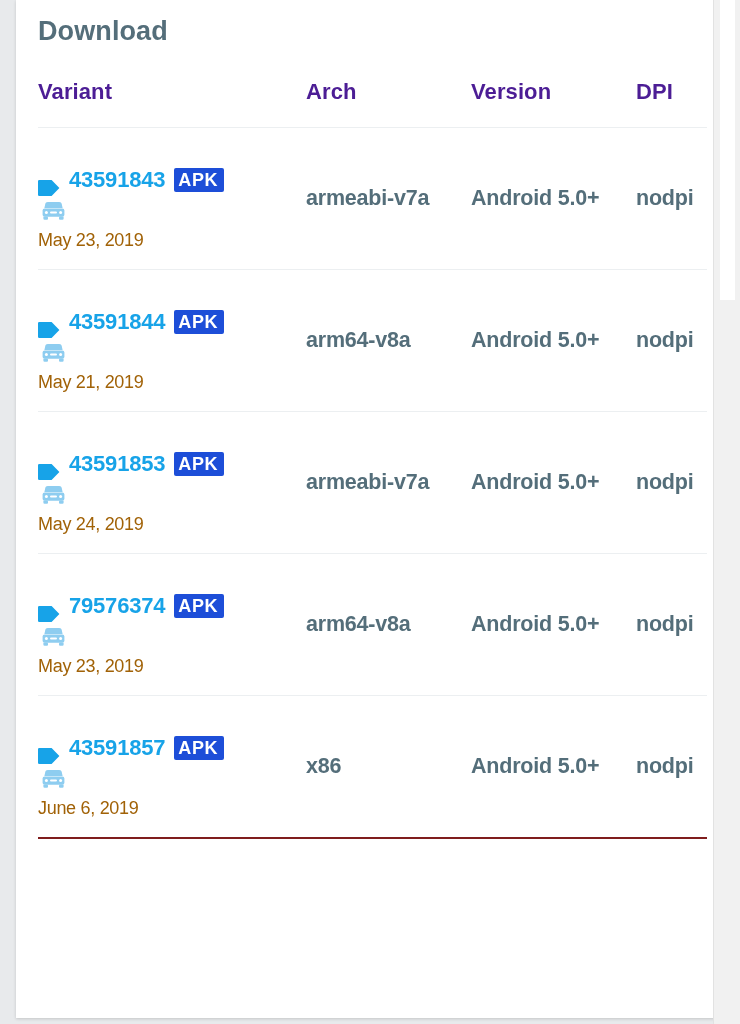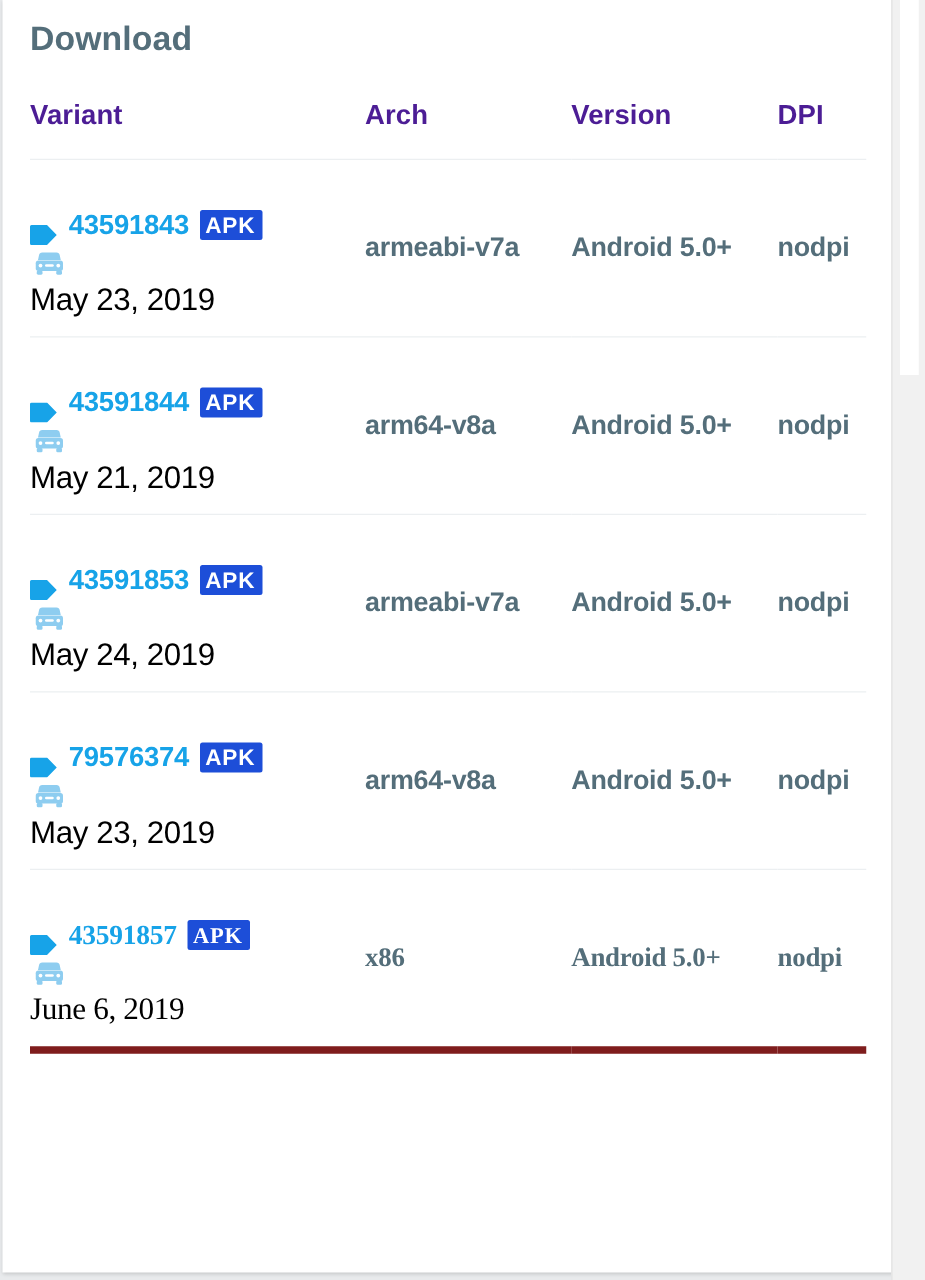--- a/index.html
+++ b/index.html
@@ -18,21 +18,21 @@
   #page-root {
     position: relative;
     width: 740px;
     height: 1024px;
     background: #e8eaec;
   }
 
   
   #content-card {
     position: absolute;
-    left: 2px;
+    left: 16px;
     top: 0;
     width: 713px;
     height: 1018px;
     background: #ffffff;
     box-shadow: 0 1px 3px rgba(0,0,0,0.16);
     overflow: hidden;
   }
 
   
   #scrollbar-track {
@@ -101,22 +101,21 @@
     padding: 0 0 22px 0;
     vertical-align: top;
     letter-spacing: 0.1px;
   }
   #variants-table thead th.th-dpi { padding-left: 0; }
 
   #variants-table tbody tr {
     border-top: 1px solid #eceff1;
   }
   #variants-table tbody tr:last-child {
-    border-bottom: 6px solid #7f1d1d;
-    font-family: Liberation Serif, serif;
+    border-bottom: 2px solid #7f1d1d;
   }
 
   #variants-table tbody td {
     padding: 13px 0 14px 0;
     vertical-align: middle;
     font-size: 21.5px;
     color: #546e7a;
     font-weight: bold;
     letter-spacing: -0.2px;
   }
@@ -155,23 +154,23 @@
     position: relative;
     top: -1px;
   }
   .car-icon {
     display: block;
     width: 27px;
     height: 22px;
     margin: 8px 0 2px 2px;
   }
   .variant-date {
-    font-size: 25px;
+    font-size: 18px;
     font-weight: normal;
-    color: #000000;
+    color: #a16207;
     letter-spacing: -0.3px;
     line-height: 30px;
   }
 
   .cell-arch, .cell-version, .cell-dpi {
     line-height: 34px;
   }
 </style>
 </head>
 <body>

